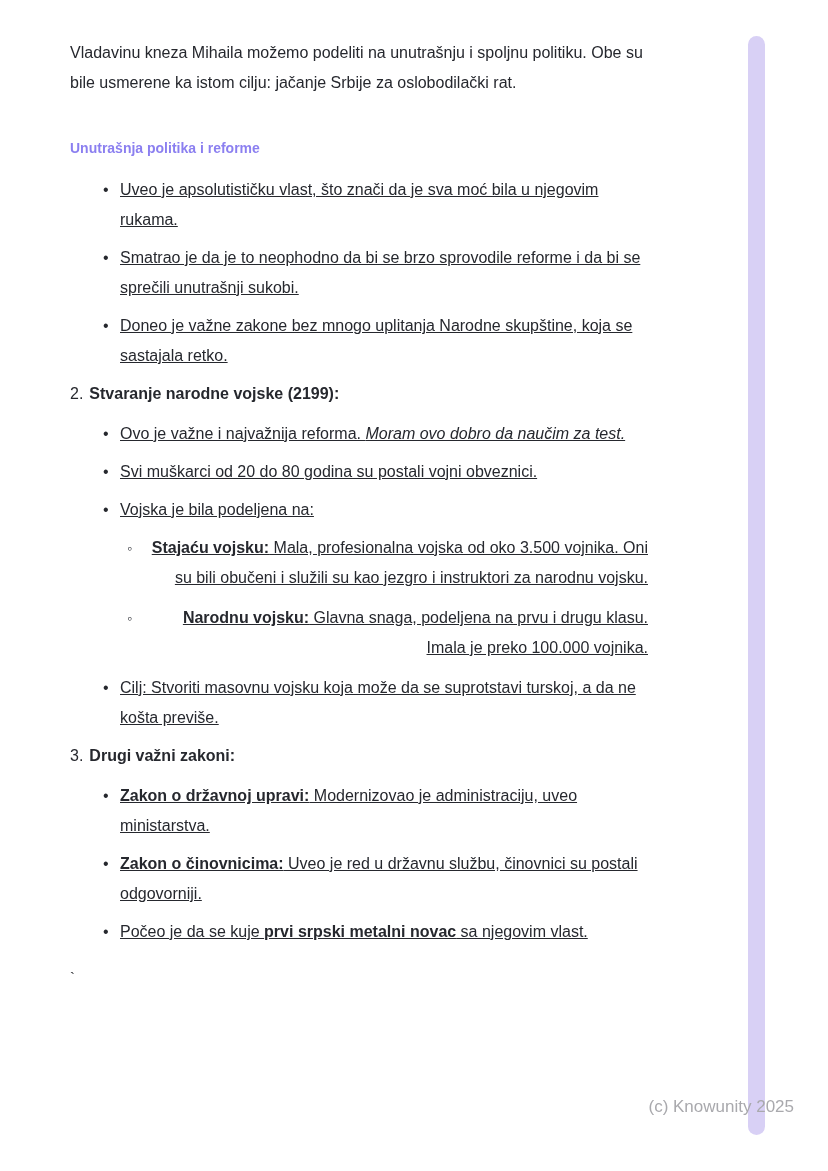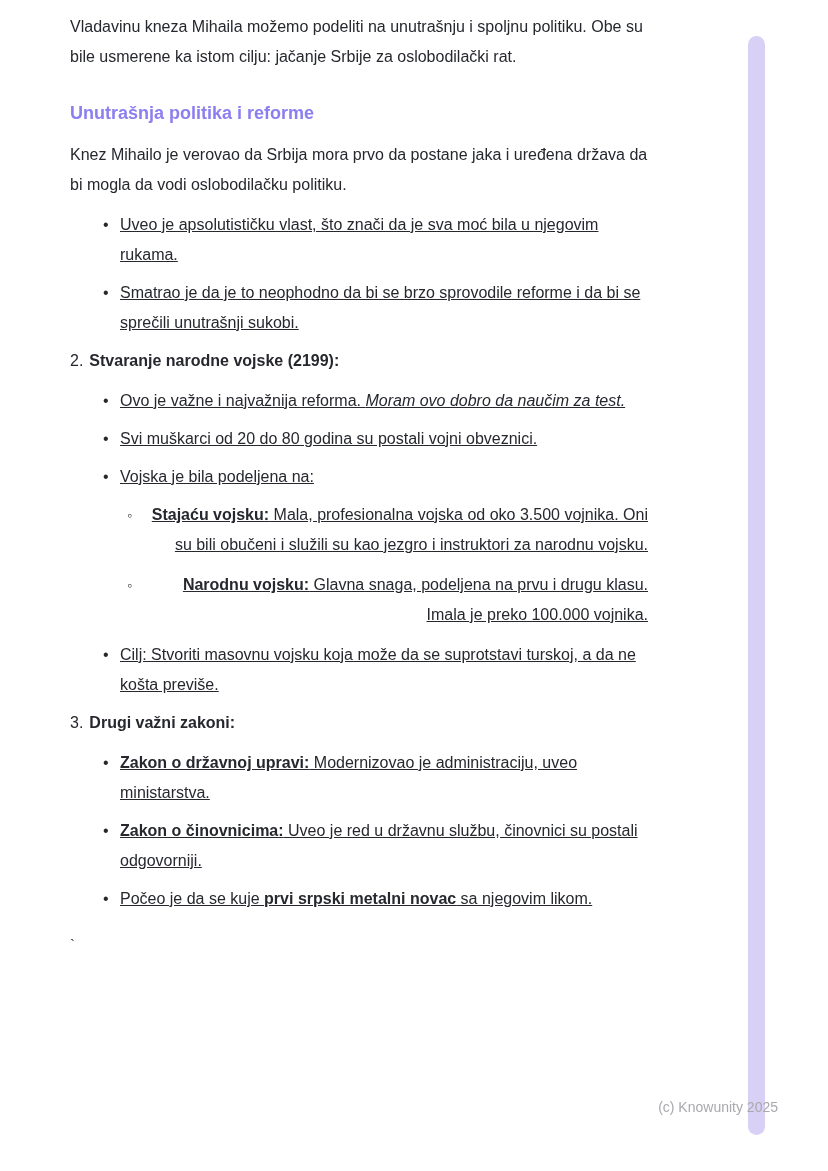--- a/index.html
+++ b/index.html
@@ -5,66 +5,66 @@
   html,body{margin:0;padding:0;}
   body{
     width:828px;height:1171px;
     background:#ffffff;
     font-family:"Liberation Sans",sans-serif;
     color:#26282e;
     position:relative;
     overflow:hidden;
   }
   .content{
-    position:absolute;left:70px;top:12px;width:578px;
+    position:absolute;left:70px;top:38px;width:578px;
     font-size:16px;line-height:30px;
   }
   .content p{margin:0 0 10px;}
   h2.heading{
-    margin:26px 0 12px;
-    font-size:18px;line-height:30px;
+    margin:35px 0 12px;
+    font-size:14px;line-height:30px;
     color:#8b7ff0;font-weight:700;
   }
   .item-title{margin:16px 0 10px;}
   .num{margin-right:6px;}
   .bold{font-weight:bold;}
   .italic{font-style:italic;}
   ul.bullets{list-style:none;margin:8px 0 4px;padding:0 0 0 33px;text-decoration:underline;}
   li.bullet{position:relative;padding-left:17px;margin-bottom:8px;}
   li.bullet::before{content:"•";position:absolute;left:0;top:0;}
   ul.subs{list-style:none;margin:8px 0 4px;padding:0 0 0 7px;text-align:right;}
   li.sub{position:relative;padding-left:17px;margin-bottom:10px;}
   li.sub::before{content:"◦";position:absolute;left:0;top:0;font-size:14px;}
   .stray{margin-top:16px;font-size:15px;color:#26282e;}
   .scrollbar-track{
     position:absolute;right:63px;top:36px;width:17px;height:1099px;
     background:#d8d0f5;border-radius:9px;
   }
   .footer{
-    position:absolute;top:1100px;right:50px;
-    font-size:14px;line-height:14px;color:#a9a9ad;z-index:2;
+    position:absolute;top:1100px;right:34px;
+    font-size:17px;line-height:14px;color:#a9a9ad;z-index:2;
   }
 </style>
 </head>
 <body>
 
 <div class="page">
 
   <div class="content">
 
     <p>Vladavinu kneza Mihaila možemo podeliti na unutrašnju i spoljnu politiku. Obe su bile usmerene ka istom cilju: jačanje Srbije za oslobodilački rat.</p>
 
     <h2 class="heading">Unutrašnja politika i reforme</h2>
 
-    <p>Knez Mihailo je verovao da Srbija mora prvo da postane jaka i uređena država da bi mogla da vodi oslobodilačku politiku.</p>
 
     <div class="numbered">
       <ul class="bullets">
         <li class="bullet"><span>Uveo je apsolutističku vlast, što znači da je sva moć bila u njegovim rukama.</span></li>
         <li class="bullet"><span>Smatrao je da je to neophodno da bi se brzo sprovodile reforme i da bi se sprečili unutrašnji sukobi.</span></li>
+        <li class="bullet"><span>Doneo je važne zakone bez mnogo uplitanja Narodne skupštine, koja se sastajala retko.</span></li>
       </ul>
     </div>
 
     <div class="numbered">
       <p class="item-title"><span class="num">2.</span><span class="bold">Stvaranje narodne vojske (2199):</span></p>
       <ul class="bullets">
         <li class="bullet"><span>Ovo je važne i najvažnija reforma. </span><span class="italic">Moram ovo dobro da naučim za test.</span></li>
         <li class="bullet"><span>Svi muškarci od 20 do 80 godina su postali vojni obveznici.</span></li>
         <li class="bullet">
           <span>Vojska je bila podeljena na:</span>
@@ -75,21 +75,21 @@
         </li>
         <li class="bullet"><span>Cilj: Stvoriti masovnu vojsku koja može da se suprotstavi turskoj, a da ne košta previše.</span></li>
       </ul>
     </div>
 
     <div class="numbered">
       <p class="item-title"><span class="num">3.</span><span class="bold">Drugi važni zakoni:</span></p>
       <ul class="bullets">
         <li class="bullet"><span class="bold">Zakon o državnoj upravi:</span><span> Modernizovao je administraciju, uveo ministarstva.</span></li>
         <li class="bullet"><span class="bold">Zakon o činovnicima:</span><span> Uveo je red u državnu službu, činovnici su postali odgovorniji.</span></li>
-        <li class="bullet"><span>Počeo je da se kuje </span><span class="bold">prvi srpski metalni novac</span><span> sa njegovim likom.</span></li>
+        <li class="bullet"><span>Počeo je da se kuje </span><span class="bold">prvi srpski metalni novac</span><span> sa njegovim vlast.</span></li>
       </ul>
     </div>
 
     <div class="stray">`</div>
 
   </div>
 
   <div class="scrollbar-track"></div>
 
   <div class="footer">(c) Knowunity 2025</div>

